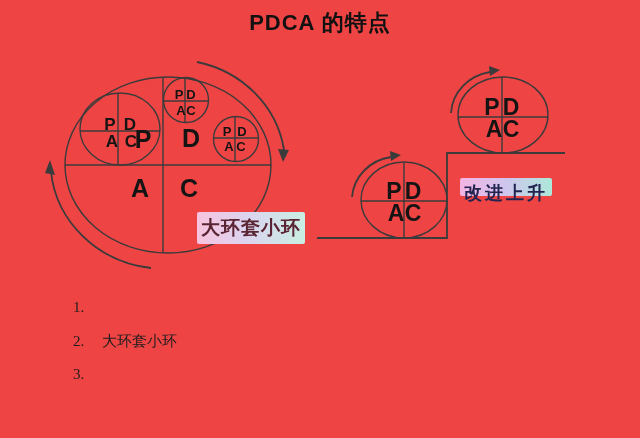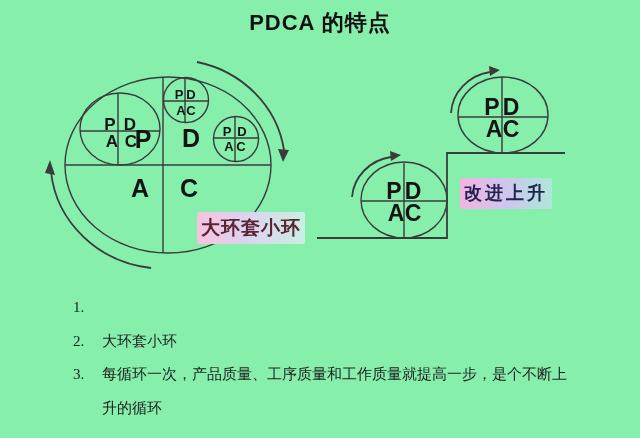--- a/index.html
+++ b/index.html
@@ -1,31 +1,31 @@
 <!DOCTYPE html>
 <html><head>
 <meta charset="utf-8">
 <style>
   html,body{margin:0;padding:0;background:#ffffff;}
-  #page{position:relative;width:640px;height:438px;background:#86efac;overflow:hidden;
+  #page{position:relative;width:640px;height:438px;background:#ef4444;overflow:hidden;
         font-family:"Liberation Sans",sans-serif;}
   #title{position:absolute;left:0;top:8px;width:640px;text-align:center;
          font-size:22px;font-weight:700;color:#111;letter-spacing:1px;}
   #diagram-svg{position:absolute;left:0;top:0;}
   .stroke{fill:none;stroke:#3b3b3b;stroke-width:1.4px;}
   .stroke-thick{fill:none;stroke:#3b3b3b;stroke-width:1.8px;}
   .arrowhead{fill:#3b3b3b;stroke:none;}
   .qletter{font-family:"Liberation Sans",sans-serif;font-weight:700;fill:#141414;text-anchor:middle;}
   .sz25{font-size:25px;} .sz17{font-size:17px;} .sz13{font-size:13px;} .sz23{font-size:23px;}
   .caption{position:absolute;text-align:center;font-family:"Liberation Serif",serif;
            font-weight:700;border-radius:2px;}
   #caption-big{left:197px;top:212px;width:108px;height:32px;line-height:32px;
       font-size:19px;letter-spacing:1px;color:#5a2433;
       background:linear-gradient(90deg,#f8c3de 0%,#dcd3ef 45%,#c9efe2 100%);}
-  #caption-stairs{left:460px;top:178px;width:92px;height:31px;line-height:31px;
+  #caption-stairs{left:460px;top:178px;width:92px;height:18px;line-height:31px;
       font-size:18px;letter-spacing:3px;color:#232350;
       background:linear-gradient(90deg,#f4b3e2 0%,#cfc5ee 50%,#ace8d9 100%);}
   #notes{position:absolute;left:73px;top:291px;width:530px;
          font-family:"Liberation Serif",serif;font-size:15px;color:#1d1d1d;}
   .note{display:flex;line-height:33.5px;}
   .note .num{width:29px;flex:0 0 29px;}
   .note .txt{width:468px;}
 </style>
 </head>
 <body>
@@ -111,17 +111,16 @@
   <div id="notes">
     <div class="note">
       <span class="num">1.</span>
     </div>
     <div class="note">
       <span class="num">2.</span>
       <span class="txt">大环套小环</span>
     </div>
     <div class="note">
       <span class="num">3.</span>
-      <span class="txt">每循环一次，产品质量、工序质量和工作质量就提高一步，是个不断上升的循环</span>
     </div>
   </div>
 
 </div>
 
 </body></html>

